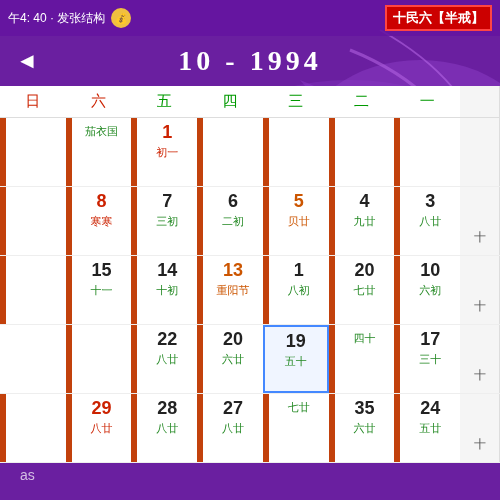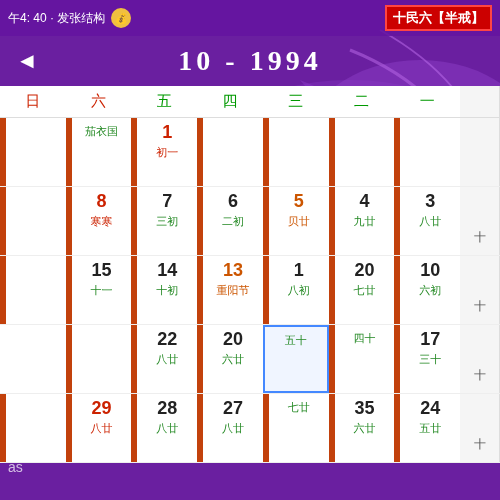--- a/index.html
+++ b/index.html
@@ -201,29 +201,29 @@
       color: #cc5500;
     }
 
     .cal-cell .sub-text.red {
       color: #cc2200;
     }
 
     
     .footer {
       position: absolute;
-      bottom: 8px;
+      bottom: 0;
       left: 0;
       width: 100%;
       height: 50px;
       z-index: 5;
       display: flex;
       align-items: center;
       justify-content: flex-end;
-      padding: 8px 8px;
+      padding: 8px 20px;
     }
 
     .footer-text {
       color: rgba(255,255,255,0.7);
       font-size: 14px;
     }
   </style>
 </head>
 <body>
 
@@ -343,20 +343,21 @@
       <div class="cal-row">
         <div class="cal-row-label">十</div>
         <div class="cal-cell">
           <span class="main-num">17</span>
           <span class="sub-text">三十</span>
         </div>
         <div class="cal-cell">
           <span class="sub-text">四十</span>
         </div>
         <div class="cal-cell highlighted">
+          <span class="main-num">19</span>
           <span class="sub-text">五十</span>
         </div>
         <div class="cal-cell">
           <span class="main-num">20</span>
           <span class="sub-text">六廿</span>
         </div>
         <div class="cal-cell">
           <span class="main-num">22</span>
           <span class="sub-text">八廿</span>
         </div>

